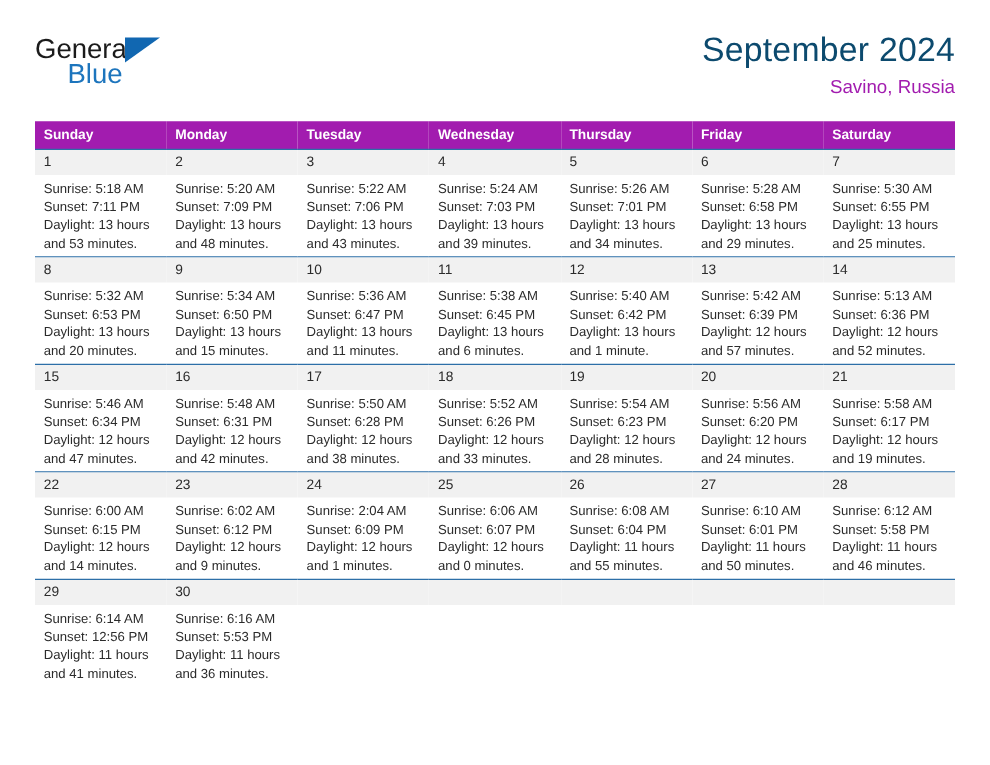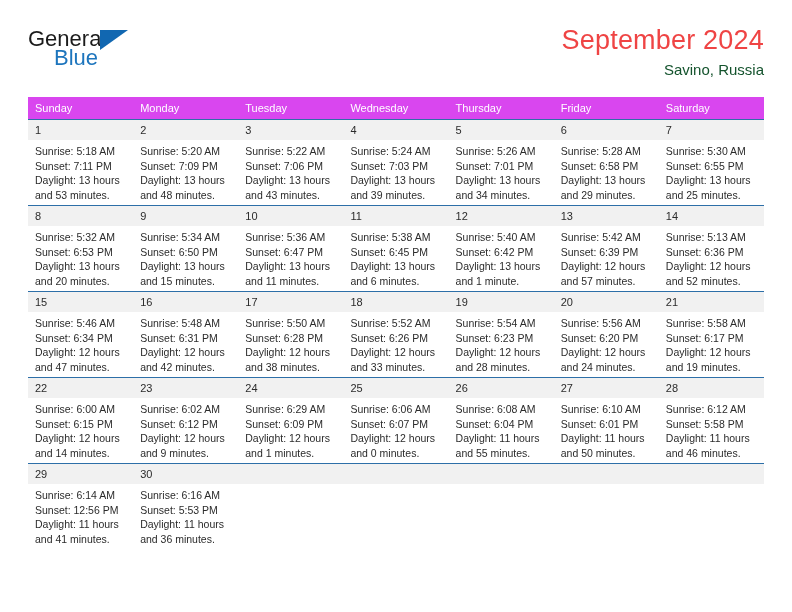--- a/index.html
+++ b/index.html
@@ -58,45 +58,45 @@
     border-bottom: 20px solid transparent;
   }
 
   .titles {
     text-align: right;
     padding-top: 2px;
   }
   .cal-title {
     font-size: 27px;
     font-weight: 400;
-    color: #ef4444;
+    color: #0c4a6e;
     line-height: 32px;
     letter-spacing: 0.2px;
   }
   .cal-sub {
     font-size: 15px;
     font-weight: 400;
-    color: #14532d;
+    color: #a21caf;
     line-height: 20px;
     margin-top: 4px;
   }
 
   
   .calendar {
     width: 736px;
     margin-top: 9px;
     border-collapse: collapse;
     table-layout: fixed;
   }
 
   .calendar th {
-    background: #d946ef;
+    background: #a21caf;
     color: #ffffff;
     font-size: 11px;
-    font-weight: 400;
+    font-weight: 700;
     text-align: left;
     padding: 5px 0 5px 7px;
     height: 21px;
     border: none;
   }
 
   .calendar td {
     vertical-align: top;
     padding: 0;
     border: none;
@@ -418,21 +418,21 @@
                 <div>Sunset: 6:12 PM</div>
                 <div>Daylight: 12 hours</div>
                 <div>and 9 minutes.</div>
               </div>
             </div>
           </td>
           <td>
             <div class="cell-inner">
               <div class="daynum">24</div>
               <div class="info">
-                <div>Sunrise: 6:29 AM</div>
+                <div>Sunrise: 2:04 AM</div>
                 <div>Sunset: 6:09 PM</div>
                 <div>Daylight: 12 hours</div>
                 <div>and 1 minutes.</div>
               </div>
             </div>
           </td>
           <td>
             <div class="cell-inner">
               <div class="daynum">25</div>
               <div class="info">

